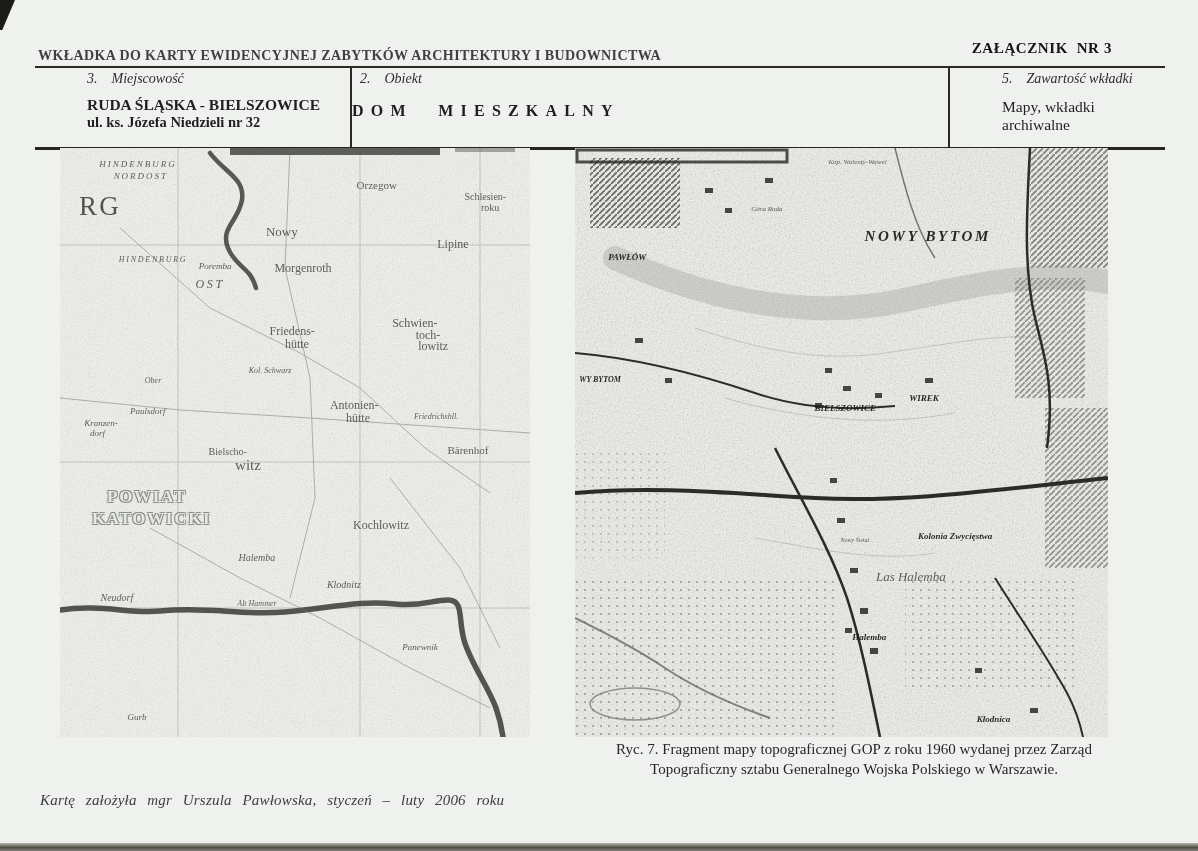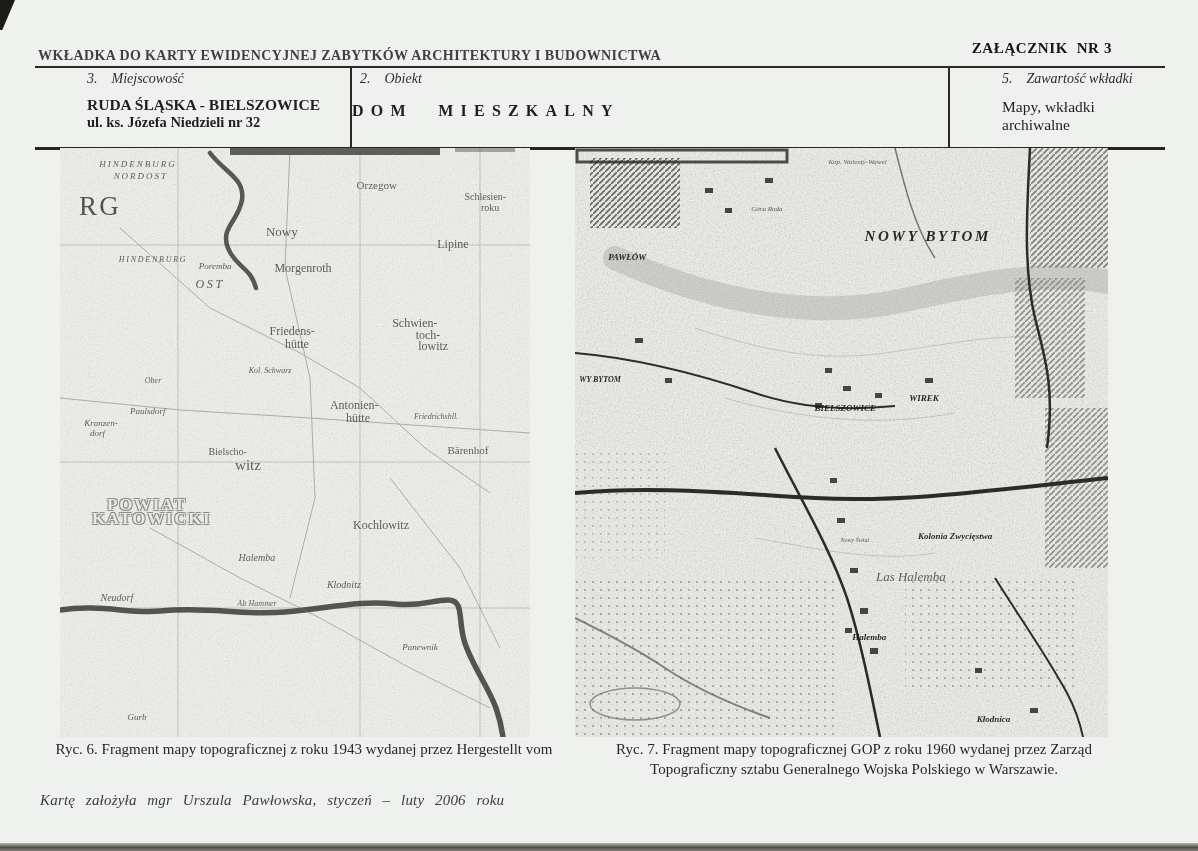--- a/index.html
+++ b/index.html
@@ -150,21 +150,21 @@
         <span class="map-label" style="left: 62.6%; top: 43.6%; font-size: 12px;">Antonien-</span>
         <span class="map-label" style="left: 63.4%; top: 45.8%; font-size: 12px;">hütte</span>
         <span class="map-label it" style="left: 80%; top: 45.7%; font-size: 8px;">Friedrichshll.</span>
         <span class="map-label it" style="left: 19.8%; top: 39.6%; font-size: 8px;">Ober</span>
         <span class="map-label it" style="left: 18.7%; top: 44.6%; font-size: 9px; text-align: center;">Paulsdorf</span>
         <span class="map-label it" style="left: 8.7%; top: 46.7%; font-size: 9px;">Kranzen-</span>
         <span class="map-label it" style="left: 8%; top: 48.4%; font-size: 9px;">dorf</span>
         <span class="map-label" style="left: 35.7%; top: 51.6%; font-size: 10px;">Bielscho-</span>
         <span class="map-label" style="left: 36.6%; top: 53.8%; font-size: 15px; margin-left: 16px;">witz</span>
         <span class="map-label" style="left: 86.8%; top: 51.3%; font-size: 11px;">Bärenhof</span>
-        <span class="map-label outline" style="left: 18.5%; top: 59.1%; font-size: 17px; margin-top: 8px;">POWIAT</span>
+        <span class="map-label outline" style="left: 18.5%; top: 59.1%; font-size: 17px;">POWIAT</span>
         <span class="map-label outline" style="left: 19.5%; top: 62.8%; font-size: 17px;">KATOWICKI</span>
         <span class="map-label" style="left: 68.3%; top: 64%; font-size: 12px;">Kochlowitz</span>
         <span class="map-label it" style="left: 41.9%; top: 69.6%; font-size: 10px;">Halemba</span>
         <span class="map-label it" style="left: 60.4%; top: 74.2%; font-size: 10px;">Klodnitz</span>
         <span class="map-label it" style="left: 12.1%; top: 76.4%; font-size: 10px;">Neudorf</span>
         <span class="map-label it" style="left: 41.9%; top: 77.4%; font-size: 8px;">Alt Hammer</span>
         <span class="map-label it" style="left: 76.6%; top: 84.7%; font-size: 9px;">Panewnik</span>
         <span class="map-label it" style="left: 16.4%; top: 96.6%; font-size: 9px;">Gurb</span>
       </div>
   </figure>
@@ -251,21 +251,20 @@
         <span class="map-label b dark" style="left: 65.5%; top: 42.4%; font-size: 9px;">WIREK</span>
         <span class="map-label it" style="left: 52.5%; top: 66.6%; font-size: 6px;">Nowy Świat</span>
         <span class="map-label b dark" style="left: 71.3%; top: 65.9%; font-size: 9px;">Kolonia Zwycięstwa</span>
         <span class="map-label it" style="left: 63%; top: 72.7%; font-size: 13px;">Las Halemba</span>
         <span class="map-label b dark" style="left: 55.2%; top: 83%; font-size: 9px;">Halemba</span>
         <span class="map-label b dark" style="left: 78.5%; top: 97%; font-size: 9px;">Kłodnica</span>
       </div>
   </figure>
 
   <div class="caption caption-left">
-    <div>Ryc. 6. Fragment mapy topograficznej z roku 1943 wydanej przez Hergestellt vom</div>
   </div>
   <div class="caption caption-right">
     <div>Ryc. 7. Fragment mapy topograficznej GOP z roku 1960 wydanej przez Zarząd</div>
     <div>Topograficzny sztabu Generalnego Wojska Polskiego w Warszawie.</div>
   </div>
 
   <div class="footer-note">Kartę założyła mgr Urszula Pawłowska, styczeń – luty 2006 roku</div>
 
   <div class="bottom-edge"></div>
 </div>

